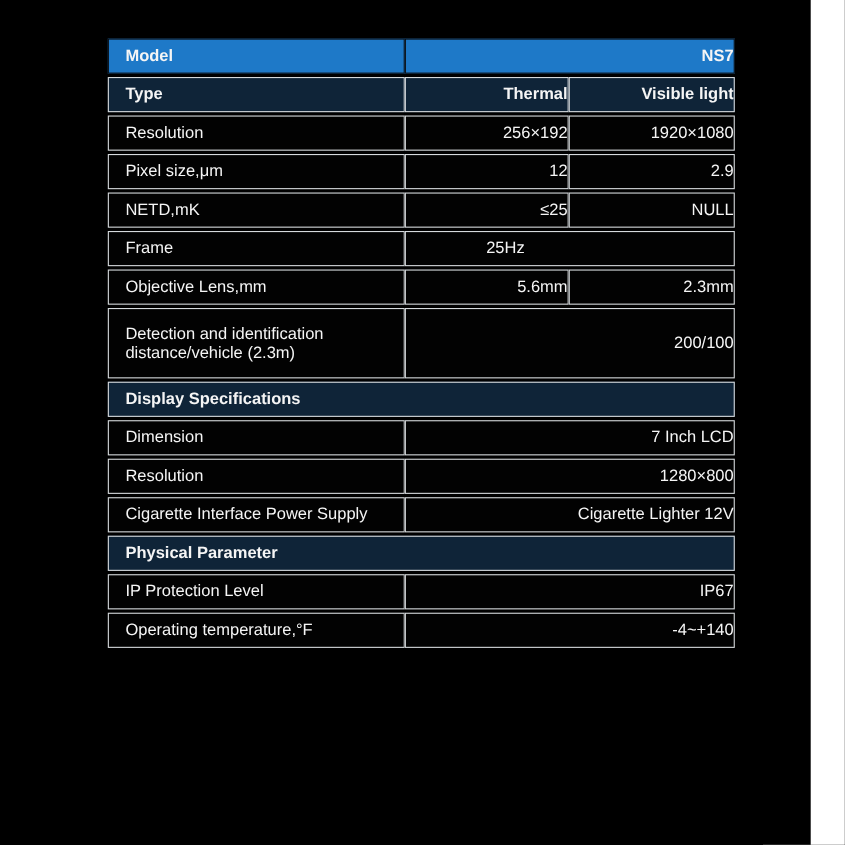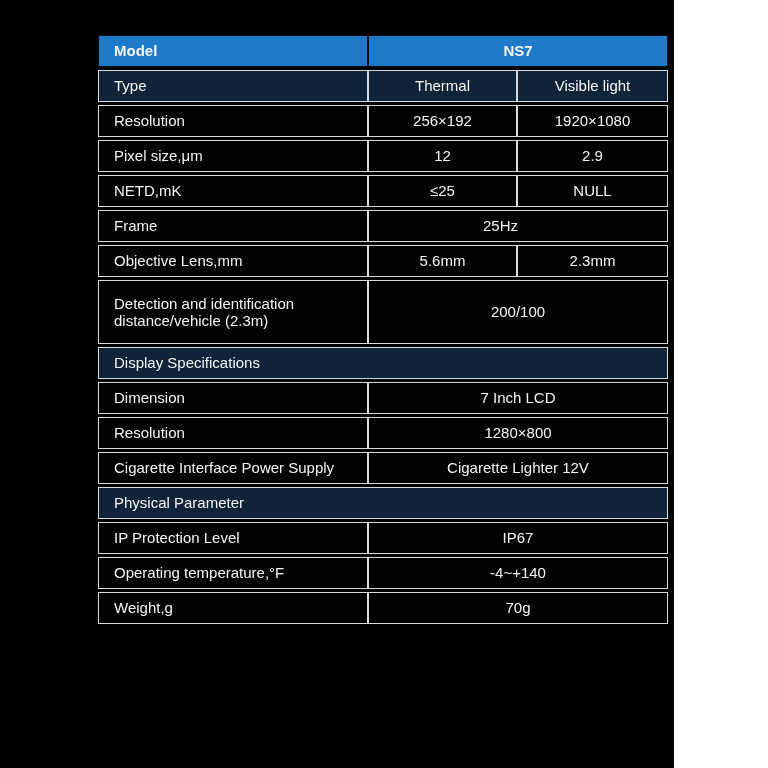--- a/index.html
+++ b/index.html
@@ -1,18 +1,18 @@
 <!DOCTYPE html>
 <html style="--page-bg: #000000; --accent-blue: #1e79c8; --navy: #0f2438; --row-bg: #020202; --grid-line: #d6dadd; --blue-divider: #0b0d10; --text: #f5f5f5;"><head>
 <meta charset="utf-8">
 <style>
   html, body { margin: 0; padding: 0; }
   .stage {
     position: relative;
-    width: 674px;
+    width: 737px;
     height: 768px;
     background: var(--page-bg, #000);
     overflow: hidden;
     font-family: "Liberation Sans", "DejaVu Sans", sans-serif;
   }
   table.spec-table {
     position: absolute;
     left: 98px;
     top: 32px;
     width: 570px;
@@ -29,36 +29,36 @@
     border: 1px solid var(--grid-line, #d6dadd);
     background: var(--row-bg, #020202);
     color: var(--text, #f5f5f5);
     font-size: 15px;
     line-height: 1.15;
     vertical-align: middle;
     padding: 0;
     overflow: hidden;
   }
   td.c-label { text-align: left; padding-left: 15px; padding-right: 8px; }
-  td.c-val   { text-align: center; }
+  td.c-val   { text-align: right; }
 
   tr.r-blue td {
     background: var(--accent-blue, #1e79c8);
     border-color: var(--blue-divider, #0b0d10);
     font-weight: bold;
   }
   tr.r-navy td {
     background: var(--navy, #0f2438);
-    font-weight: normal;
+    font-weight: bold;
     margin-left: 41px;
   }
   tr.r-tall td { height: 62px; }
 
   
-  .half-center { width: 50%; text-align: right; }
+  .half-center { width: 50%; text-align: center; padding-left: 16px; }
 </style>
 </head>
 <body>
 
 <div class="stage">
   <table class="spec-table">
     <colgroup>
       <col class="col-label">
         <col class="col-thermal">
         <col class="col-visible">
@@ -141,19 +141,15 @@
     <tr>
       <td class="c-label">IP Protection Level</td>
       <td class="c-val" colspan="2">IP67</td>
     </tr>
 
     <tr>
       <td class="c-label">Operating temperature,°F</td>
       <td class="c-val" colspan="2">-4~+140</td>
     </tr>
 
-    <tr>
-      <td class="c-label">Weight,g</td>
-      <td class="c-val" colspan="2">70g</td>
-    </tr>
   </tbody>
     </table>
 </div>
 
 </body></html>

